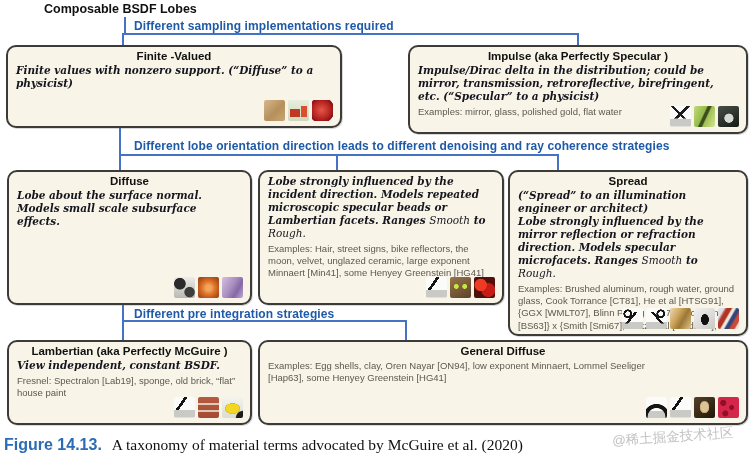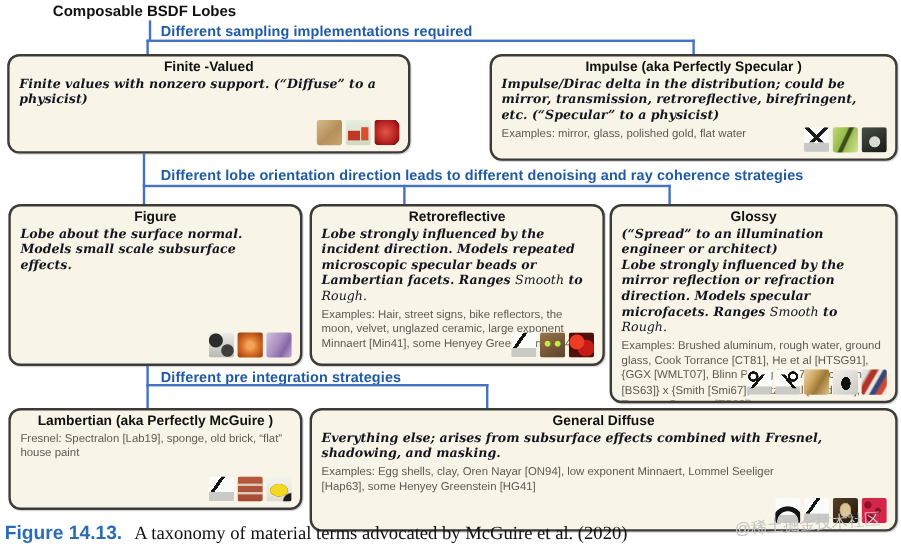--- a/index.html
+++ b/index.html
@@ -152,44 +152,43 @@
   </div>
 
   <div class="line v" style="left:119px;top:128px;height:27px"></div>
   <div class="blue-label" style="left:134px;top:139px">Different lobe orientation direction leads to different denoising and ray coherence strategies</div>
   <div class="line h" style="left:119px;top:154px;width:440px"></div>
   <div class="line v" style="left:119px;top:154px;height:16px"></div>
   <div class="line v" style="left:336px;top:154px;height:16px"></div>
   <div class="line v" style="left:557px;top:154px;height:16px"></div>
 
   <div class="node" style="left:7px;top:170px;width:245px;height:135px">
-    <div class="node-title">Figure</div>
+    <div class="node-title">Diffuse</div>
     <div class="node-body">Lobe about the surface normal. Models small scale subsurface effects.</div>
     <div class="thumbs">
       <span class="thumb" data-kind="cow"></span>
       <span class="thumb" data-kind="rose"></span>
       <span class="thumb" data-kind="crystal"></span>
     </div>
   </div>
 
   <div class="node" style="left:258px;top:170px;width:246px;height:135px">
-    <div class="node-title">Retroreflective</div>
     <div class="node-body">
       <span>Lobe strongly influenced by the incident direction. Models repeated microscopic specular beads or Lambertian facets. Ranges </span><b>Smooth</b><span> to </span><b>Rough.</b>
     </div>
     <div class="examples">Examples: Hair, street signs, bike reflectors, the moon, velvet, unglazed ceramic, large exponent Minnaert [Min41], some Henyey Greenstein [HG41]</div>
     <div class="thumbs">
       <span class="thumb" data-kind="lobe-retro"></span>
       <span class="thumb" data-kind="cat"></span>
       <span class="thumb" data-kind="reflector"></span>
     </div>
   </div>
 
   <div class="node" style="left:508px;top:170px;width:240px;height:166px">
-    <div class="node-title">Glossy</div>
+    <div class="node-title">Spread</div>
     <div class="node-body">(“Spread” to an illumination engineer or architect)</div>
     <div class="node-body">
       <span>Lobe strongly influenced by the mirror reflection or refraction direction. Models specular microfacets. Ranges </span><b>Smooth</b><span> to </span><b>Rough.</b>
     </div>
     <div class="examples">Examples: Brushed aluminum, rough water, ground glass, Cook Torrance [CT81], He et al [HTSG91], {GGX [WMLT07], Blinn Phong [Bli77], Beckmann [BS63]} x {Smith [Smi67], Heitz et al [HHdD16], Torrance Sparrow [TS92]}</div>
     <div class="thumbs">
       <span class="thumb" data-kind="lobe-loop-left"></span>
       <span class="thumb" data-kind="lobe-loop-right"></span>
       <span class="thumb" data-kind="gold"></span>
       <span class="thumb" data-kind="statue"></span>
@@ -198,31 +197,31 @@
   </div>
 
   <div class="line v" style="left:122px;top:305px;height:17px"></div>
   <div class="blue-label" style="left:134px;top:307px">Different pre integration strategies</div>
   <div class="line h" style="left:122px;top:320px;width:285px"></div>
   <div class="line v" style="left:122px;top:320px;height:20px"></div>
   <div class="line v" style="left:405px;top:320px;height:20px"></div>
 
   <div class="node" style="left:7px;top:340px;width:245px;height:85px">
     <div class="node-title">Lambertian (aka Perfectly McGuire )</div>
+    <div class="node-body">View independent, constant BSDF.</div>
     <div class="examples">Fresnel: Spectralon [Lab19], sponge, old brick, “flat” house paint</div>
     <div class="thumbs">
       <span class="thumb" data-kind="lobe-retro"></span>
       <span class="thumb" data-kind="brick"></span>
       <span class="thumb" data-kind="sponge"></span>
     </div>
   </div>
 
-  <div class="node" style="left:258px;top:340px;width:490px;height:103px">
+  <div class="node" style="left:258px;top:340px;width:490px;height:85px">
     <div class="node-title">General Diffuse</div>
-    <div class="node-body">Everything else; arises from subsurface effects combined with Fresnel, shadowing, and masking.</div>
     <div class="examples" style="max-width:380px">Examples: Egg shells, clay, Oren Nayar [ON94], low exponent Minnaert, Lommel Seeliger [Hap63], some Henyey Greenstein [HG41]</div>
     <div class="thumbs">
       <span class="thumb" data-kind="lobe-arc"></span>
       <span class="thumb" data-kind="lobe-retro"></span>
       <span class="thumb" data-kind="egg"></span>
       <span class="thumb" data-kind="fabric"></span>
     </div>
   </div>
 
   <div class="caption">

